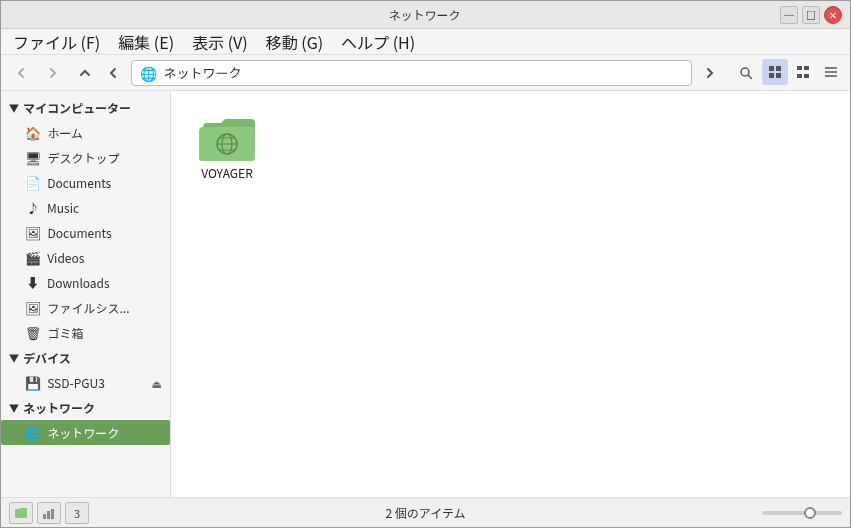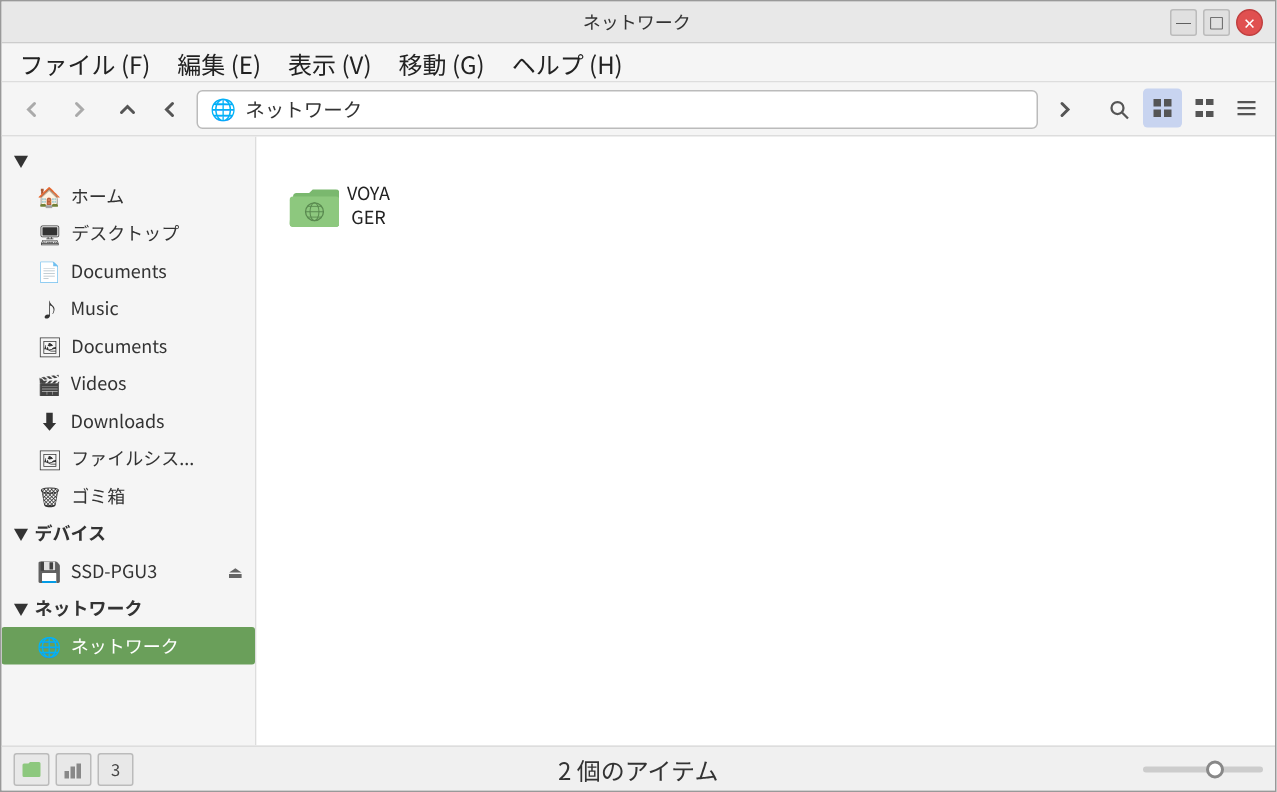--- a/index.html
+++ b/index.html
@@ -193,21 +193,21 @@
       background: white;
       overflow-y: auto;
       padding: 16px;
       display: flex;
       flex-wrap: wrap;
       align-content: flex-start;
       gap: 16px;
     }
     .file-item {
       display: flex;
-      flex-direction: row;
+      flex-direction: column;
       align-items: center;
       width: 80px;
       cursor: pointer;
       padding: 6px;
       border-radius: 4px;
       gap: 4px;
       justify-content: center;
     }
     .folder-icon {
       width: 56px;
@@ -250,21 +250,21 @@
       display: flex;
       align-items: center;
       justify-content: center;
       cursor: pointer;
       font-size: 11px;
       color: #444;
     }
     .status-center {
       flex: 1;
       text-align: center;
-      font-size: 16px;
+      font-size: 12px;
       color: #333;
     }
     .status-bar-right {
       display: flex;
       align-items: center;
       gap: 4px;
     }
     .zoom-slider-container {
       display: flex;
       align-items: center;
@@ -376,20 +376,21 @@
     </button>
   </div>
 </div>
 
 <div class="main">
 
   <div class="sidebar">
 
     <div class="sidebar-section-header">
       <span class="arrow">▼</span>
+      <span>マイコンピューター</span>
     </div>
     <div class="sidebar-item">
       <span class="icon">🏠</span>
       <span>ホーム</span>
     </div>
     <div class="sidebar-item">
       <span class="icon">🖥</span>
       <span>デスクトップ</span>
     </div>
     <div class="sidebar-item">

